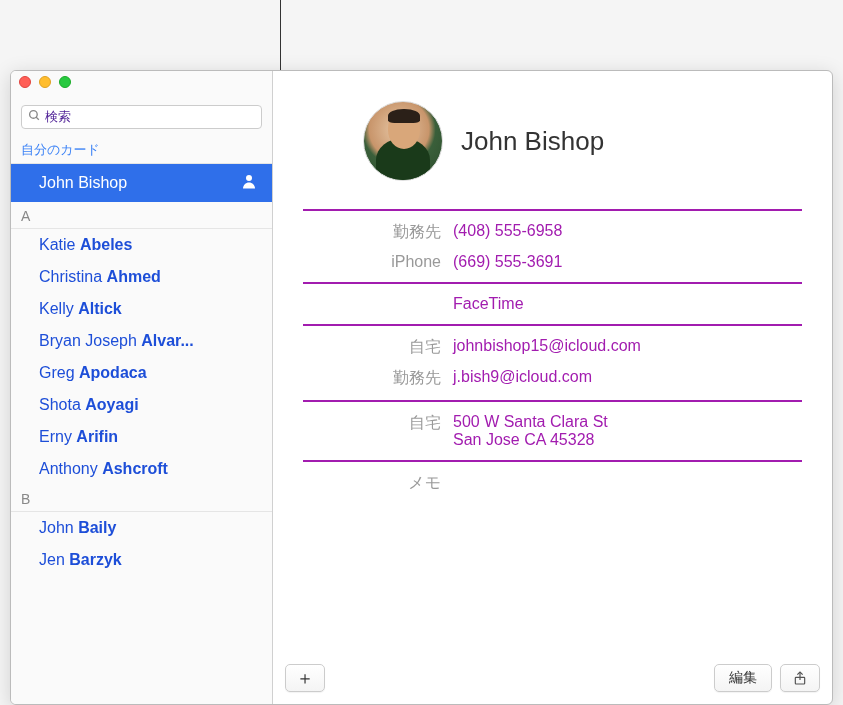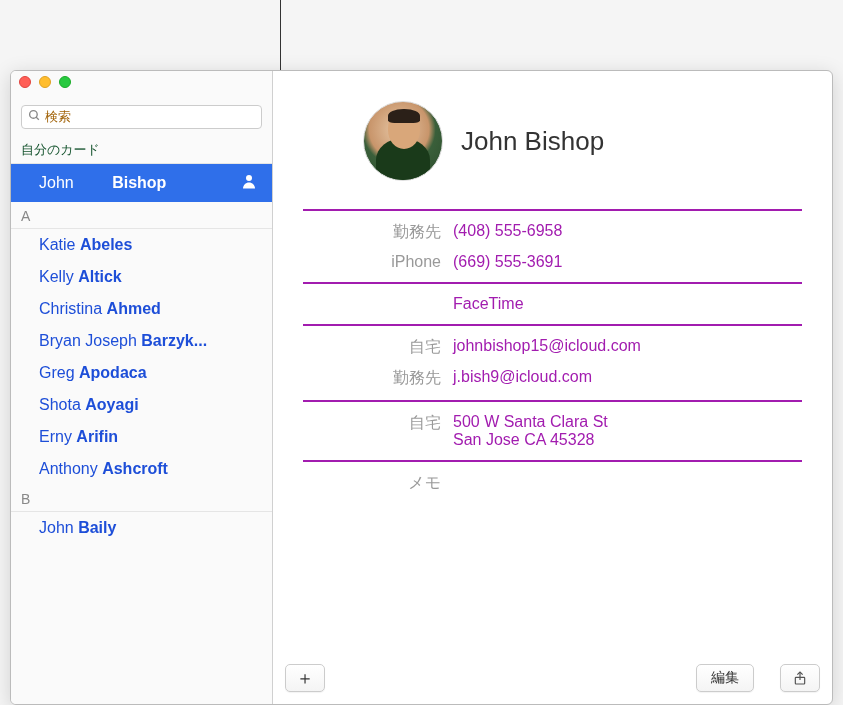--- a/index.html
+++ b/index.html
@@ -64,39 +64,39 @@
       display: flex;
       align-items: center;
       padding: 0 6px;
       gap: 4px;
     }
     .search-icon {
       color: #888;
       font-size: 13px;
     }
     .search-placeholder {
-      color: #a16207;
+      color: #4c1d95;
       font-size: 13px;
     }
     .section-header {
       font-size: 13px;
-      color: #14532d;
+      color: #3b82f6;
       padding: 6px 10px 4px 10px;
       border-bottom: 1px solid #e5e5e5;
     }
     .my-card-row {
       display: flex;
       align-items: center;
       justify-content: space-between;
       padding: 8px 14px 8px 28px;
       font-size: 16px;
       background: #2f6fea;
       color: #fff;
     }
-    .my-card-row .name b { font-weight: 700; margin-left: 34px; }
+    .my-card-row .name b { font-weight: 400; }
     .person-icon {
       width: 18px; height: 18px;
     }
     .letter-header {
       font-size: 14px;
       color: #888;
       padding: 6px 10px 4px 10px;
       border-bottom: 1px solid #e5e5e5;
       background: #fafafa;
     }
@@ -205,21 +205,21 @@
       background: linear-gradient(#fff, #f4f4f4);
       font-size: 14px;
       color: #333;
       display: flex;
       align-items: center;
       justify-content: center;
       box-shadow: 0 1px 1px rgba(0,0,0,0.05);
     }
     .btn-group {
       display: flex;
-      gap: 26px;
+      gap: 8px;
     }
     .btn-icon {
       width: 40px;
       padding: 0;
       font-size: 18px;
     }
     .share-svg { width: 16px; height: 18px; }
   </style>
 </head>
 <body>
@@ -255,32 +255,33 @@
         <svg class="person-icon" viewBox="0 0 24 24" fill="#fff">
             <circle cx="12" cy="8" r="4"></circle>
             <path d="M4 22c0-4.4 3.6-8 8-8s8 3.6 8 8"></path>
           </svg>
       </span>
     </div>
 
     <div class="letter-header">A</div>
     <div id="a-list">
         <div class="contact-row"><span>Katie </span><b>Abeles</b></div>
+        <div class="contact-row"><span>Christina </span><b>Ahmed</b></div>
         <div class="contact-row"><span>Kelly </span><b>Altick</b></div>
-        <div class="contact-row"><span>Christina </span><b>Ahmed</b></div>
-        <div class="contact-row"><span>Bryan Joseph </span><b>Barzyk...</b></div>
+        <div class="contact-row"><span>Bryan Joseph </span><b>Alvar...</b></div>
         <div class="contact-row"><span>Greg </span><b>Apodaca</b></div>
         <div class="contact-row"><span>Shota </span><b>Aoyagi</b></div>
         <div class="contact-row"><span>Erny </span><b>Arifin</b></div>
         <div class="contact-row"><span>Anthony </span><b>Ashcroft</b></div>
       </div>
 
     <div class="letter-header">B</div>
     <div id="b-list">
         <div class="contact-row"><span>John </span><b>Baily</b></div>
+        <div class="contact-row"><span>Jen </span><b>Barzyk</b></div>
       </div>
   </div>
 
   <div class="detail">
     <div class="header-block">
       <div class="avatar">
           <div class="avatar-hair"></div>
         </div>
       <div class="contact-name">John Bishop</div>
     </div>

